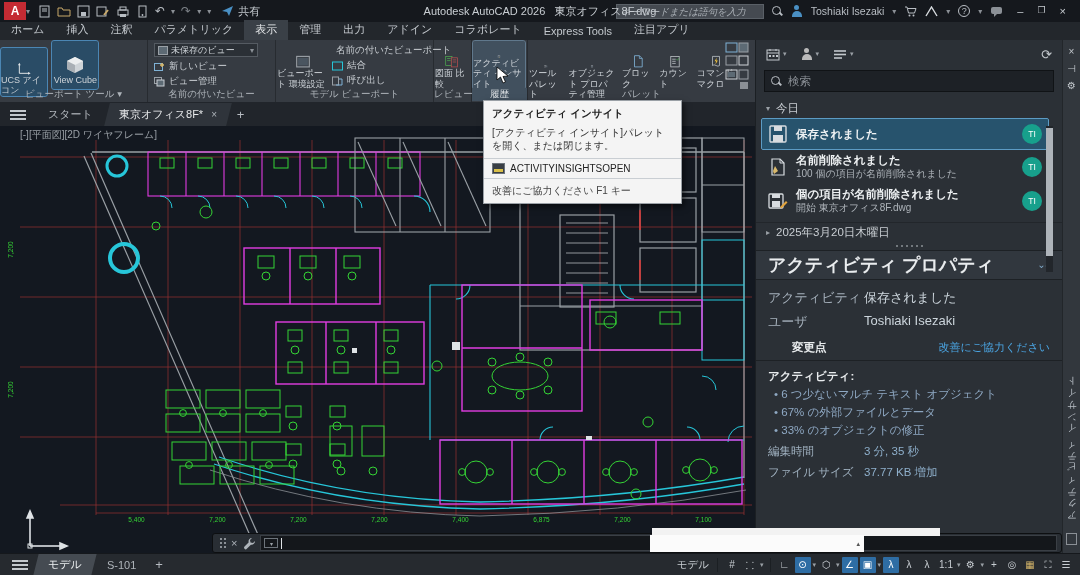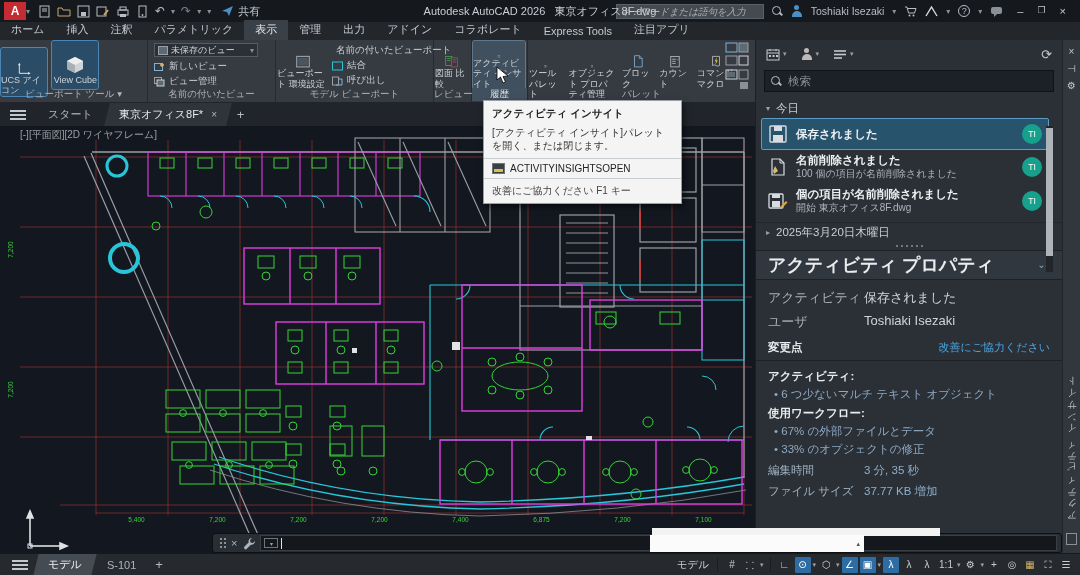--- a/index.html
+++ b/index.html
@@ -135,21 +135,21 @@
   .grip-dots { height:8px; display:flex; align-items:center; justify-content:center; gap:3px; }
   .grip-dots i { width:2px; height:2px; background:#8b9096; border-radius:50%; }
   .props-hd { height:30px; background:#31373e; border-top:1px solid #1d2125; border-bottom:1px solid #1d2125;
     display:flex; align-items:center; padding:0 12px; }
   .props-hd .t { font-size:18px; font-weight:bold; color:#e9ecee; }
   .props-hd .chev { margin-left:auto; color:#7fa8c9; font-size:10px; letter-spacing:-2px; }
   .prow { display:flex; padding:3px 12px; font-size:13px; }
   .prow .k { width:96px; color:#a7b2bd; }
   .prow .v { color:#ccd5dc; }
   .changes-row { display:flex; align-items:center; padding:6px 12px 5px; border-bottom:1px solid #1d2125; }
-  .changes-row .k { font-weight:bold; color:#e9ecee; font-size:11.5px; }
+  .changes-row .k { font-weight:bold; color:#e9ecee; font-size:11.5px;margin-left:24px; }
   .changes-row .link { margin-left:auto; color:#4aa3e0; font-size:11px; }
   .det { padding:4px 12px 0; font-size:11.5px; }
   .det .hd { font-weight:bold; color:#e9ecee; margin:4px 0 2px; }
   .det .bullet { color:#8fa9c4; margin:3px 0 3px 6px; }
   .det .bullet::before { content:"• "; color:#8fa9c4; }
   .det .kv { display:flex; margin:6px 0 0; }
   .det .kv .k { width:96px; color:#9fb0bf; }
   .det .kv .v { color:#8fb0cc; }
 
   
@@ -859,21 +859,20 @@
     </div>
 
     <div class="changes-row">
       <span class="k">変更点</span>
       <span class="link">改善にご協力ください</span>
     </div>
 
     <div class="det">
       <div class="hd">アクティビティ:</div>
       <div class="bullet">6 つ少ないマルチ テキスト オブジェクト</div>
-      <div class="hd">使用ワークフロー:</div>
       <div class="bullet">67% の外部ファイルとデータ</div>
       <div class="bullet">33% のオブジェクトの修正</div>
       <div class="kv">
         <span class="k">編集時間</span>
         <span class="v">3 分, 35 秒</span>
       </div>
       <div class="kv">
         <span class="k">ファイル サイズ</span>
         <span class="v">37.77 KB 増加</span>
       </div>

